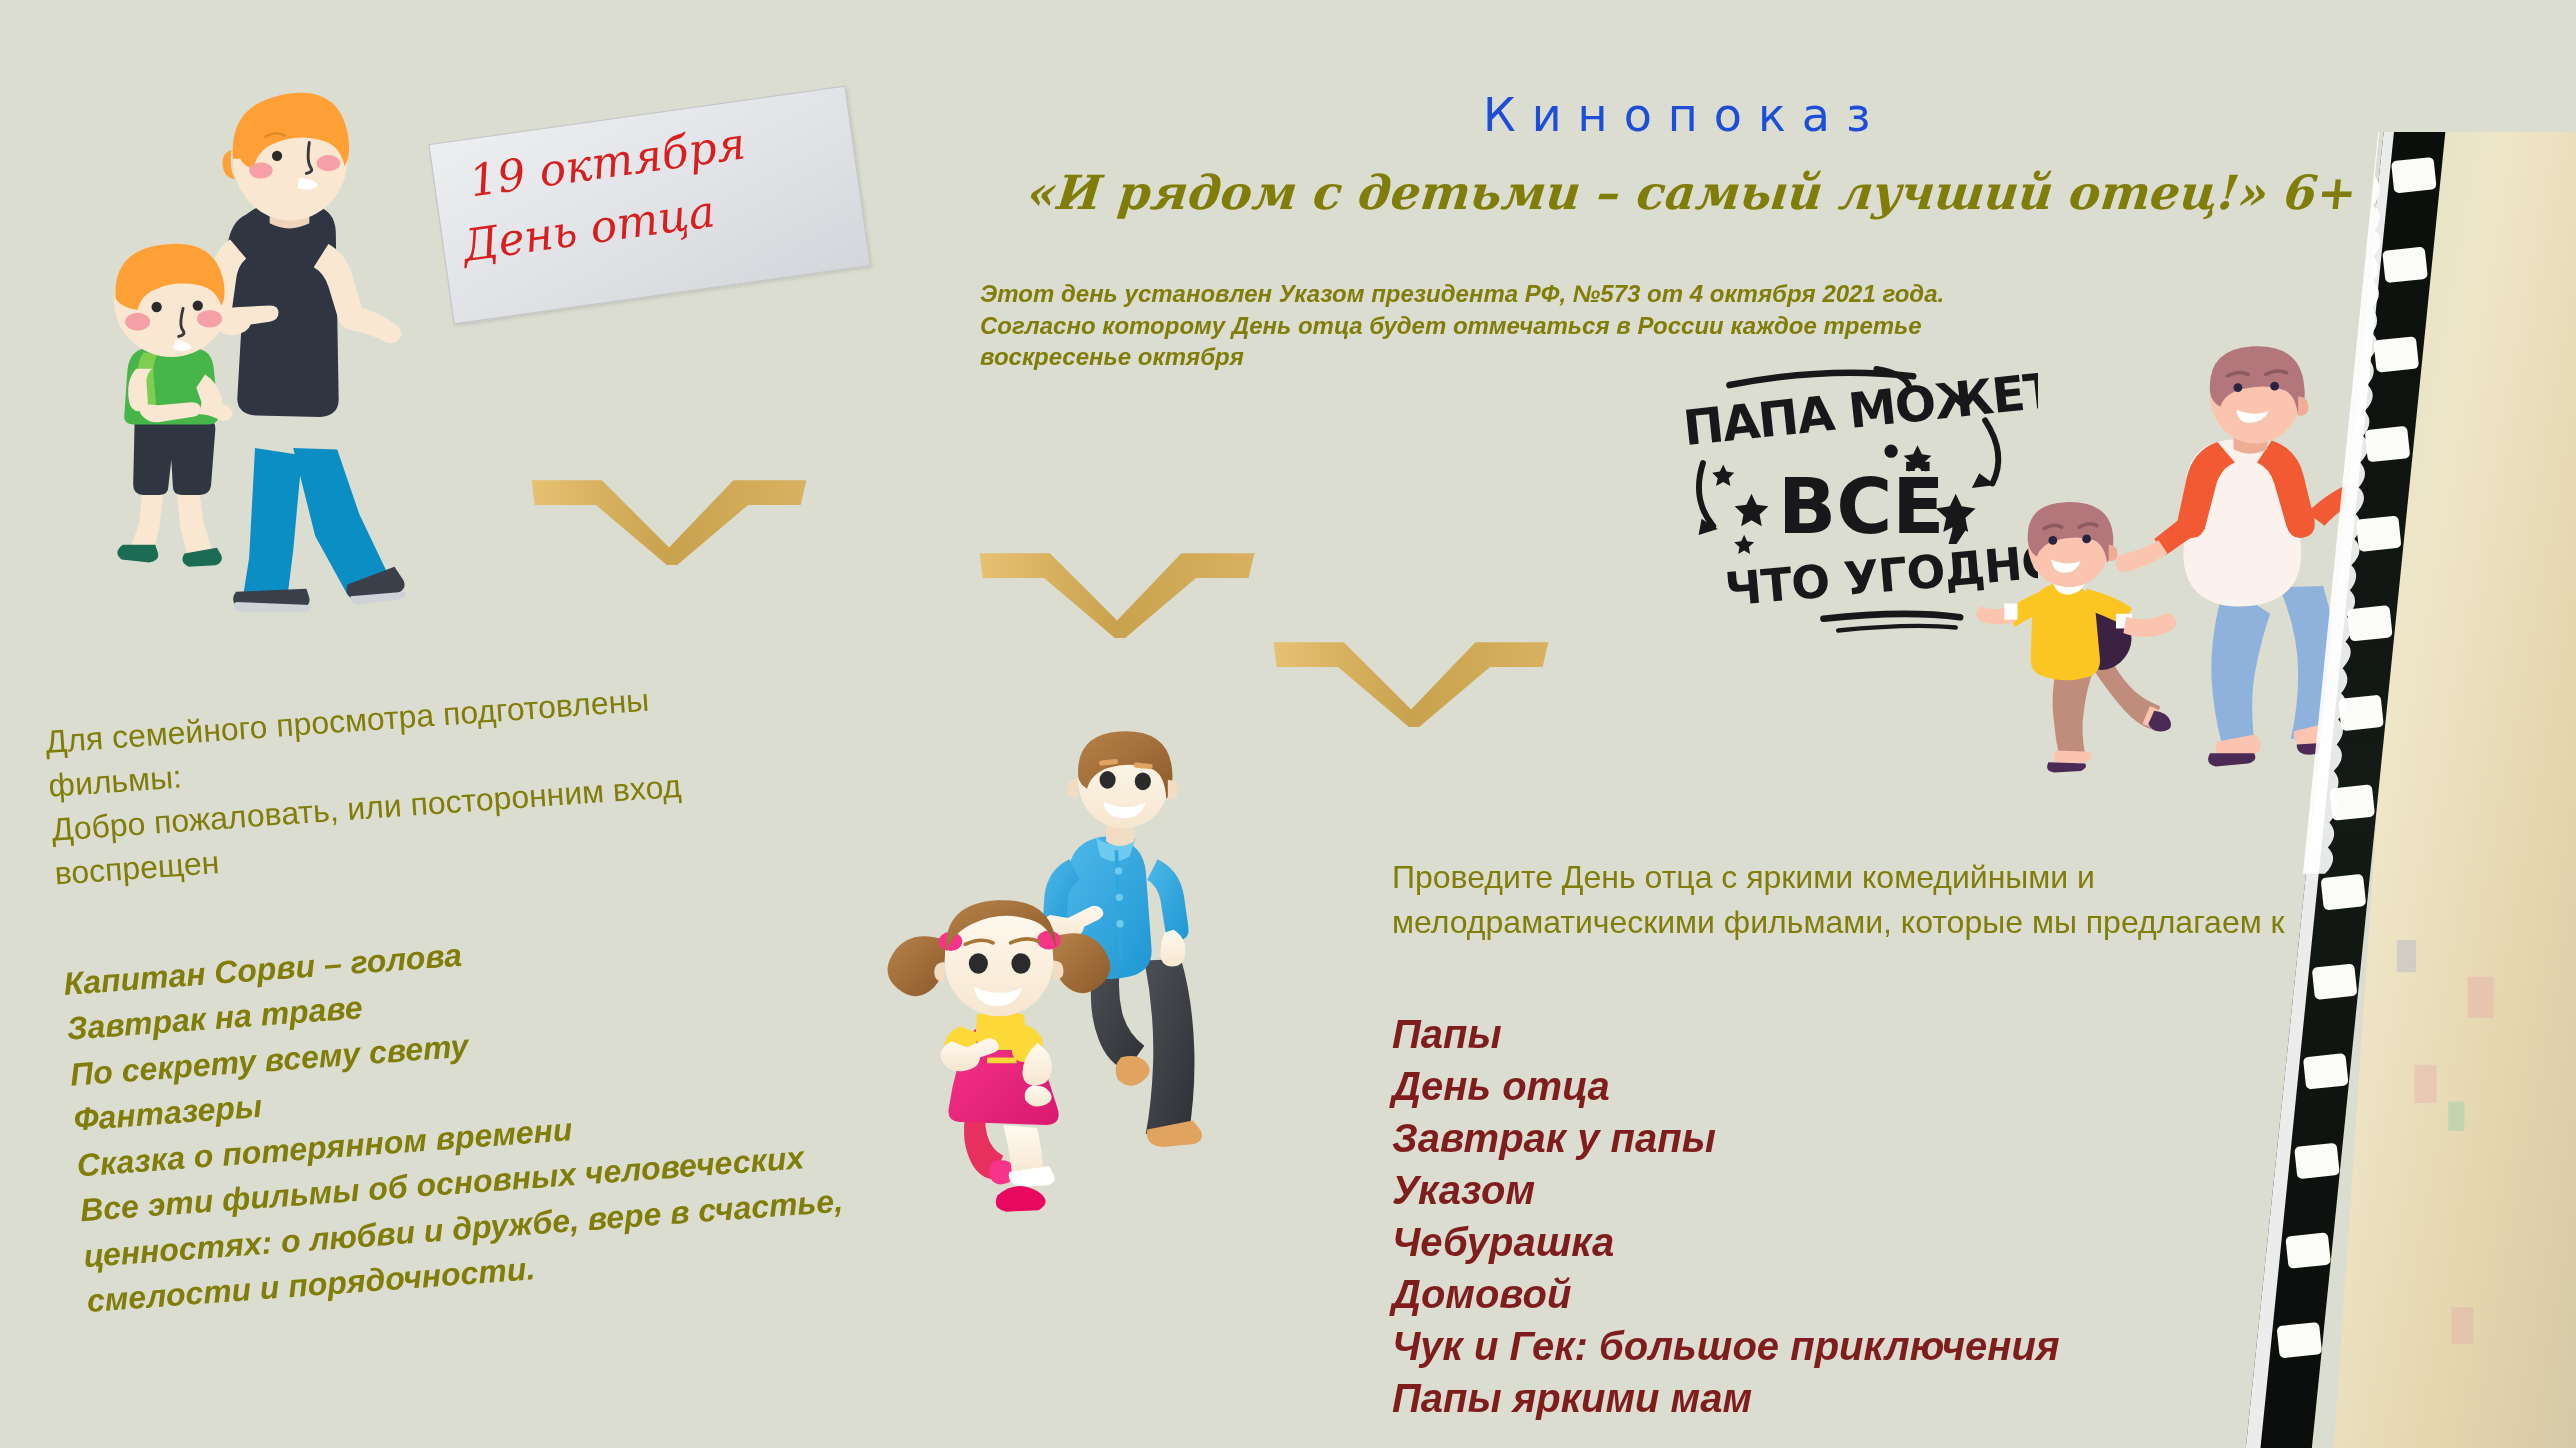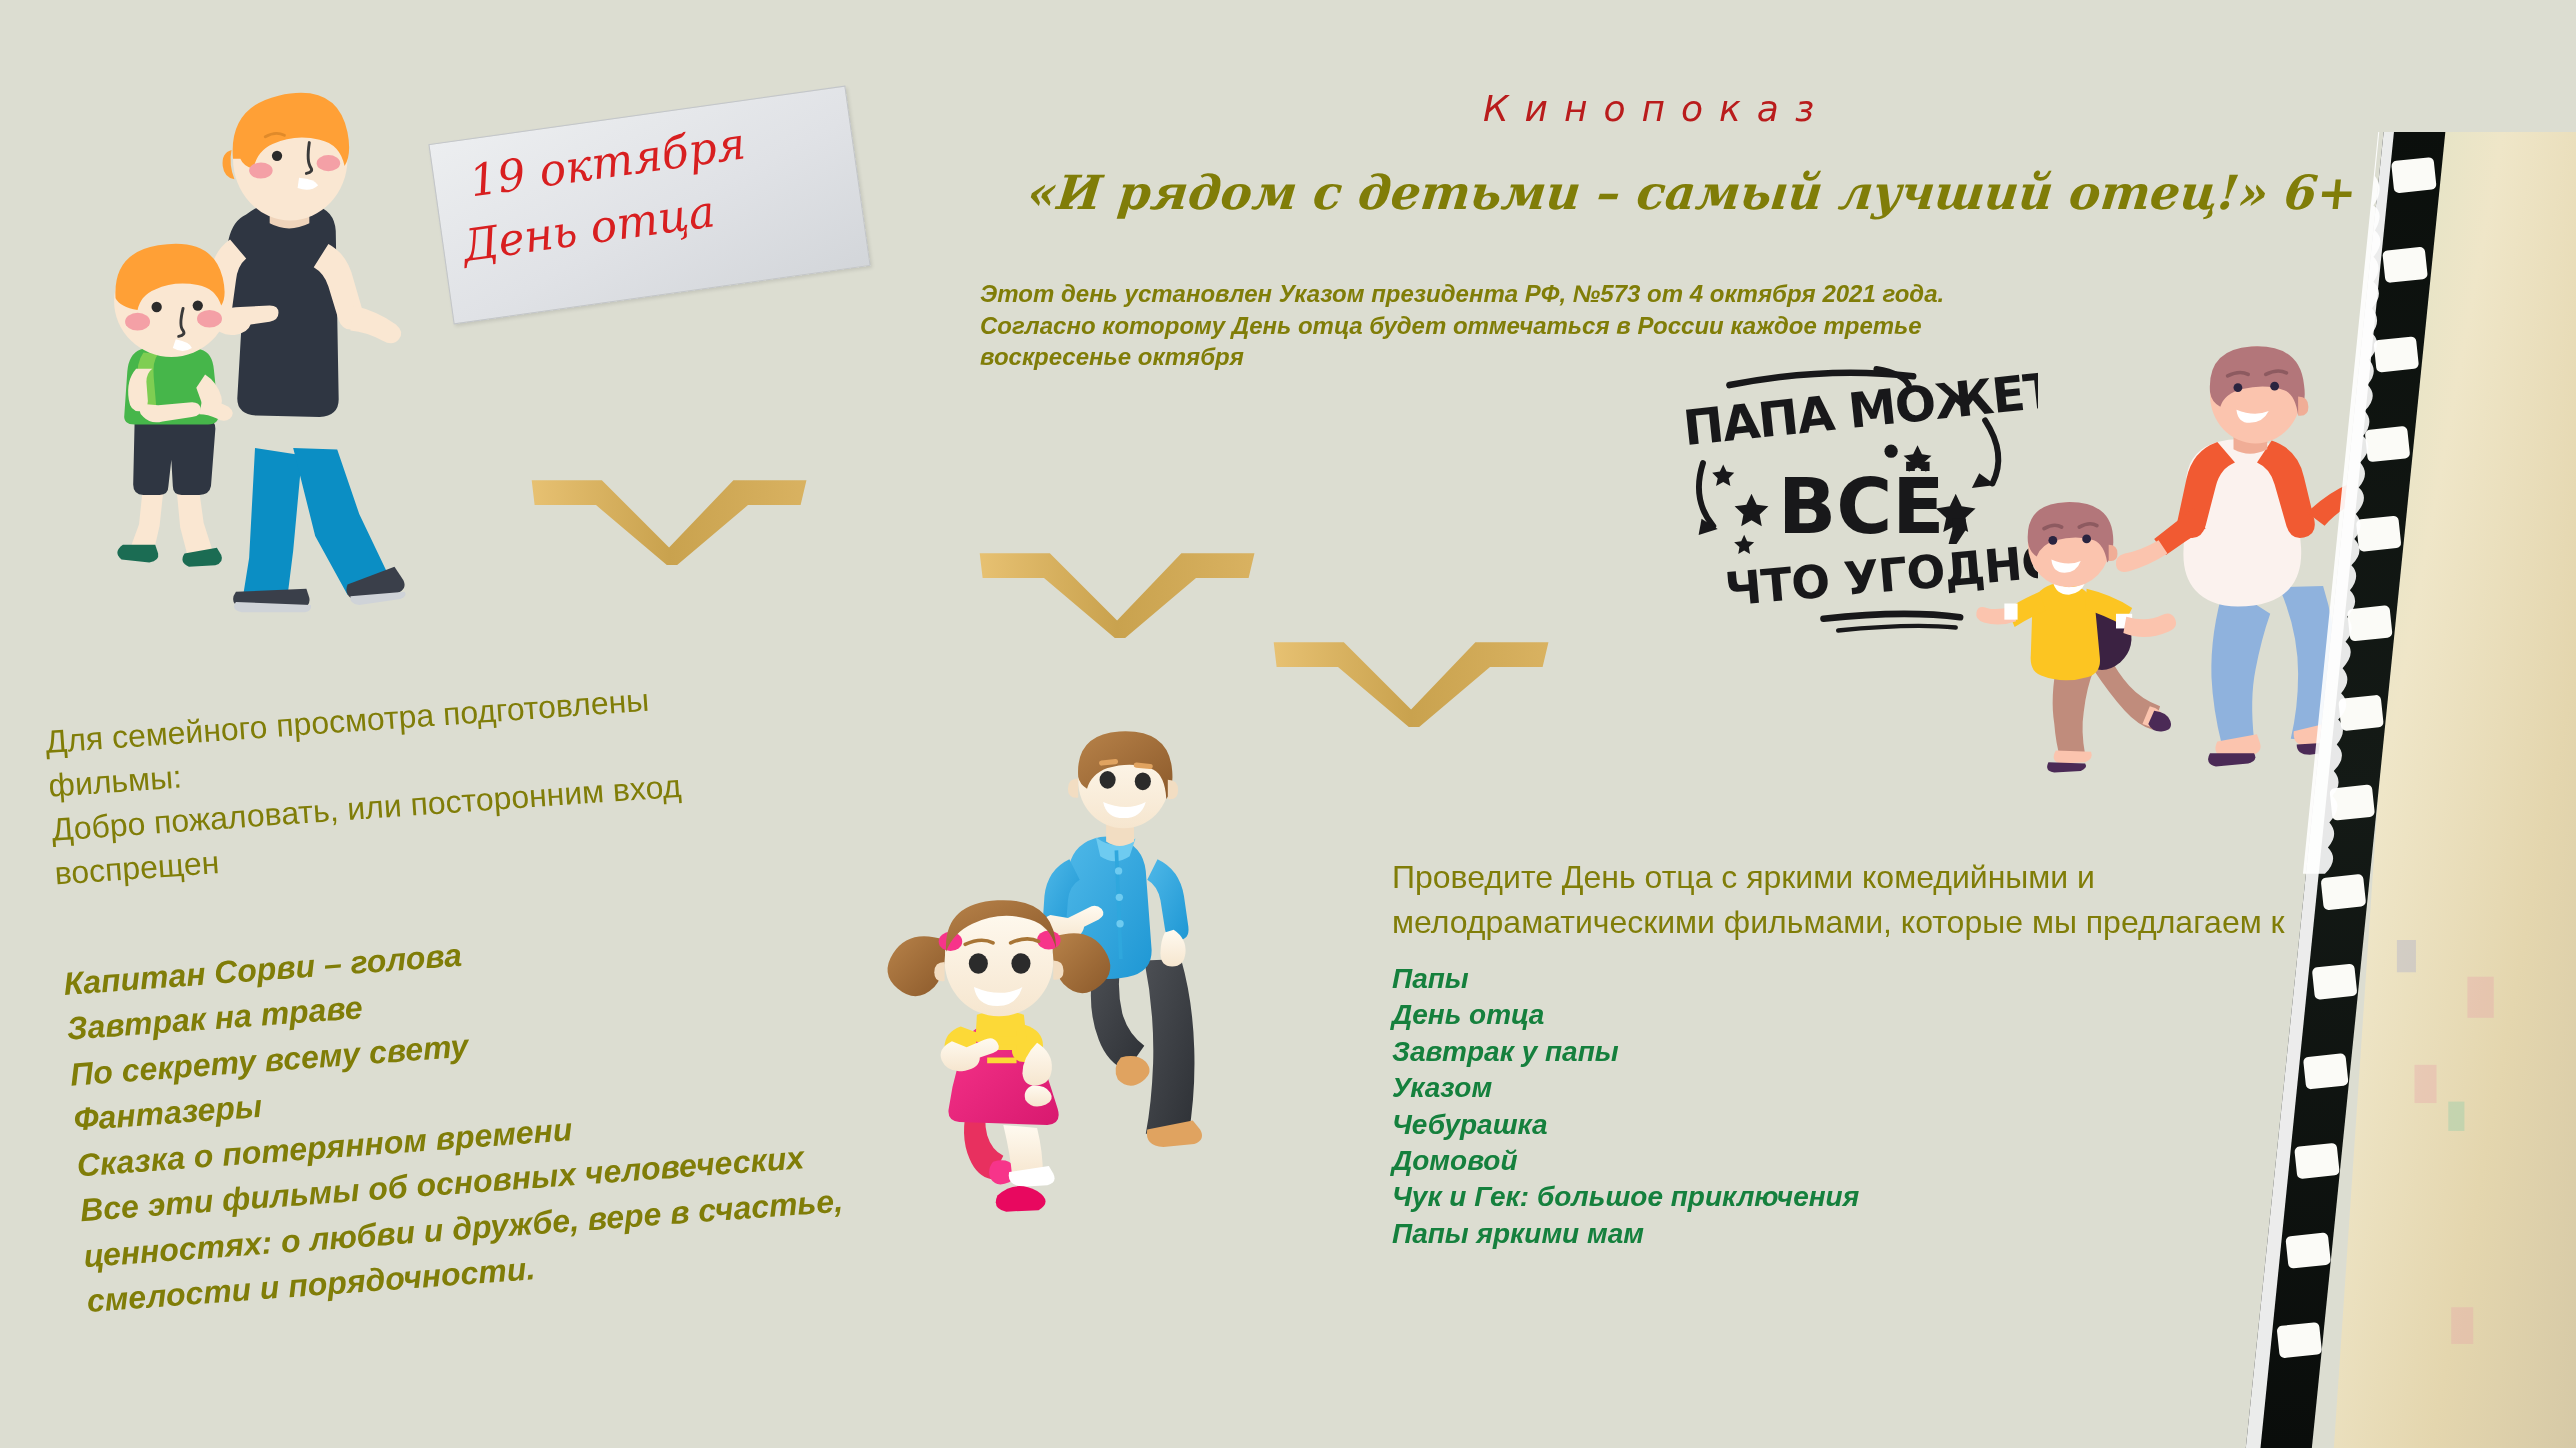--- a/index.html
+++ b/index.html
@@ -7,26 +7,25 @@
     width:2576px;height:1449px;
     background:#dcddd1;
     font-family:"Liberation Sans", sans-serif;
     overflow:hidden;
     position:relative;
   }
   .stage{position:absolute;inset:0;overflow:hidden;}
   .abs{position:absolute;}
   .heading-kino{
     left:1483px;top:88px;
-    font-size:36px;letter-spacing:16px;
-    color:#b91c1c;
+    font-size:46px;letter-spacing:16px;
+    color:#1d4ed8;
     font-family:"DejaVu Sans", sans-serif;
     font-weight:400;
     white-space:nowrap;
-    font-style:italic;
   }
   .subtitle{
     left:1028px;top:165px;
     font-size:47px;
     color:#807d08;
     font-style:italic;
     font-weight:700;
     font-family:"DejaVu Serif", serif;
     white-space:nowrap;
     transform:skewX(-6deg);
@@ -61,23 +60,23 @@
   .left-films .wrapitem{white-space:normal;}
 
   
   .right-intro{
     left:1392px;top:855px;width:999px;
     font-size:32px;line-height:1.40;
     color:#807d08;
     font-family:"Liberation Sans", sans-serif;
   }
   .right-films{
-    left:1392px;top:961px;width:1028px;
-    font-size:28px;line-height:1.30;
-    color:#15803d;
+    left:1392px;top:1008px;width:1028px;
+    font-size:40px;line-height:1.30;
+    color:#7f1d1d;
     font-weight:700;font-style:italic;
     font-family:"Liberation Sans", sans-serif;
   }
 
   
   .chev{width:294px;height:95px;}
   .chev svg{width:100%;height:100%;display:block;}
 
   
   .placard{

